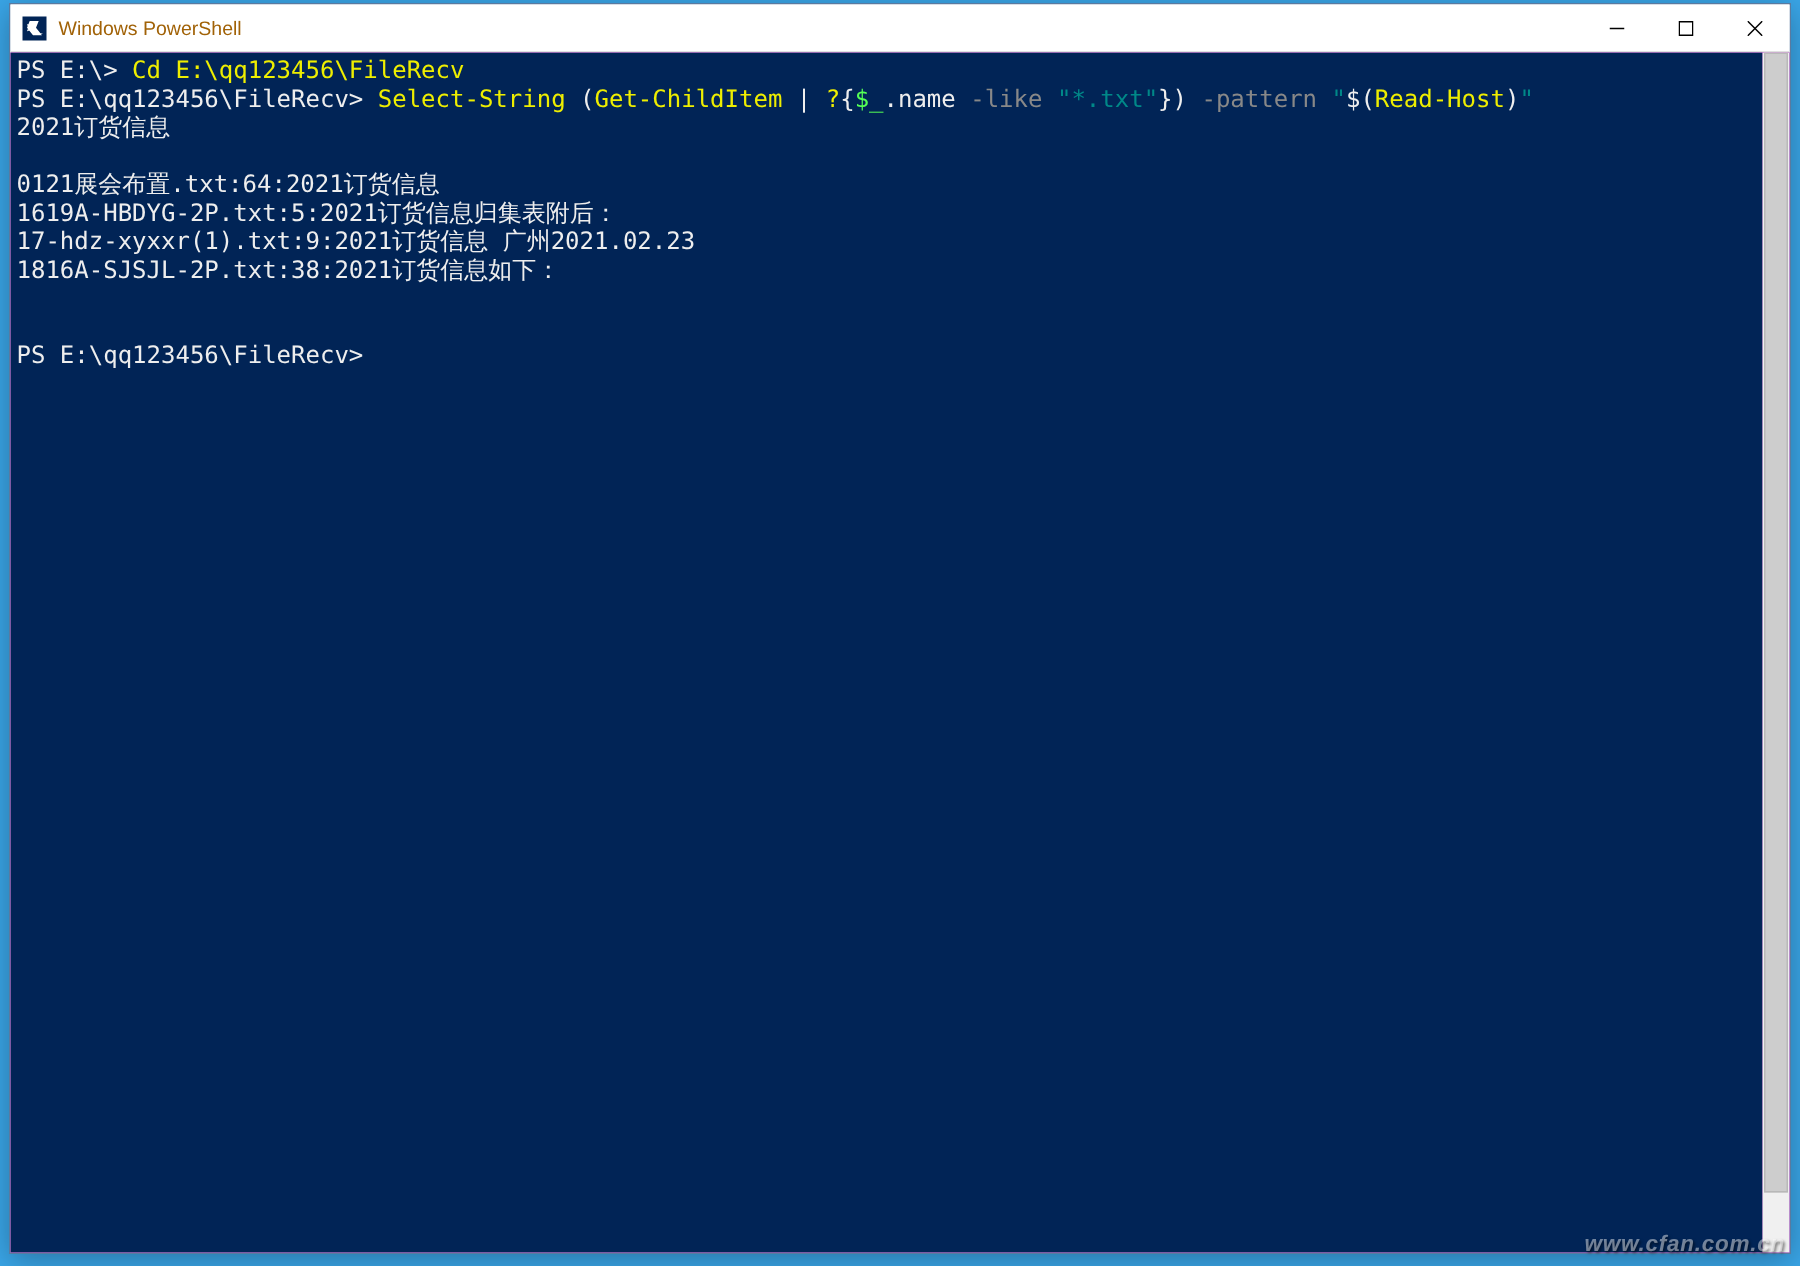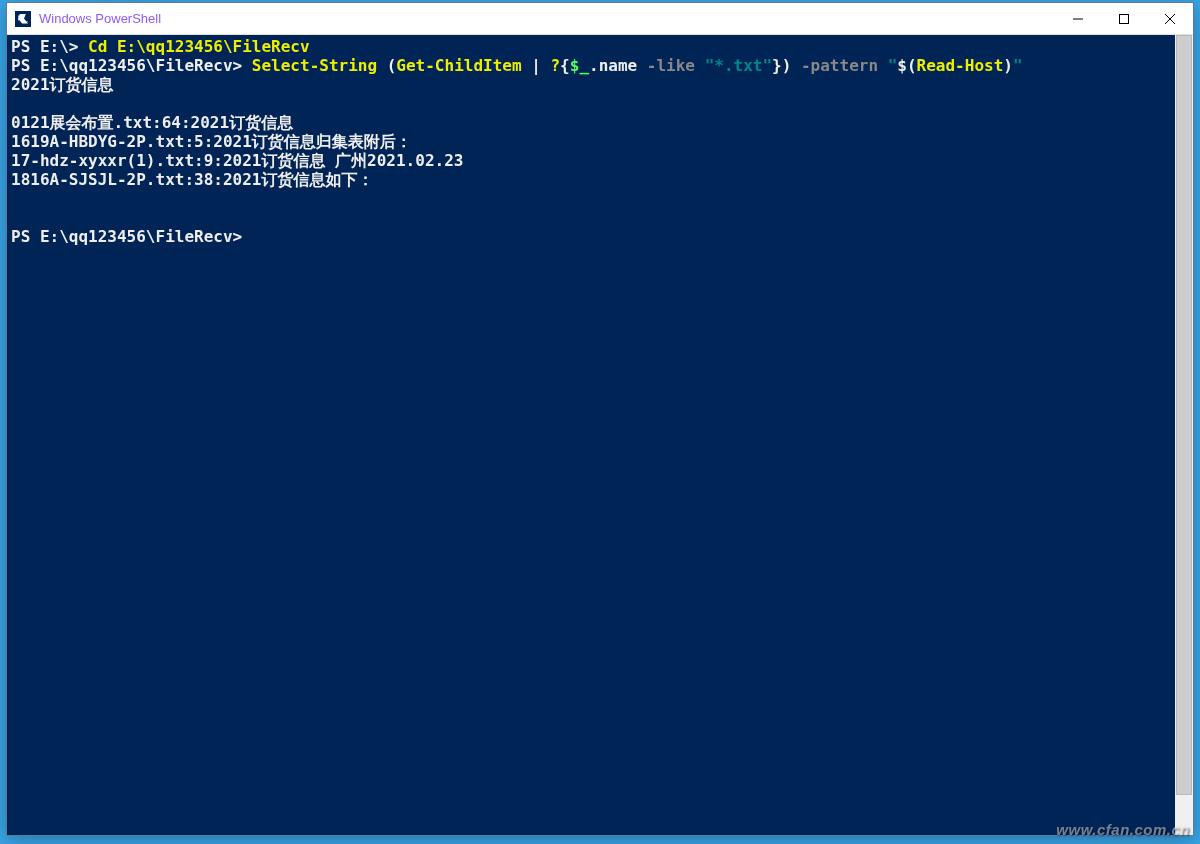--- a/index.html
+++ b/index.html
@@ -55,21 +55,21 @@
     }
     .titlebar-icon-ps {
       color: white;
       font-size: 9px;
       font-weight: bold;
       line-height: 1;
     }
     .titlebar-text {
       flex: 1;
       font-size: 13px;
-      color: #8b5cf6;
+      color: #a16207;
     }
     .window-controls {
       display: flex;
       height: 100%;
     }
     .window-control {
       width: 46px;
       height: 32px;
       display: flex;
       align-items: center;
@@ -78,21 +78,20 @@
     }
     .window-control svg {
       width: 10px;
       height: 10px;
     }
     .terminal-area {
       flex: 1;
       display: flex;
       background: #a21caf;
       overflow: hidden;
-      font-weight: bold;
     }
     .terminal {
       flex: 1;
       background: #012456;
       padding: 2px 4px;
       font-family: "NSimSun", "SimSun", "Consolas", monospace;
       font-size: 16px;
       line-height: 19px;
       color: #eeeeee;
       white-space: pre;

